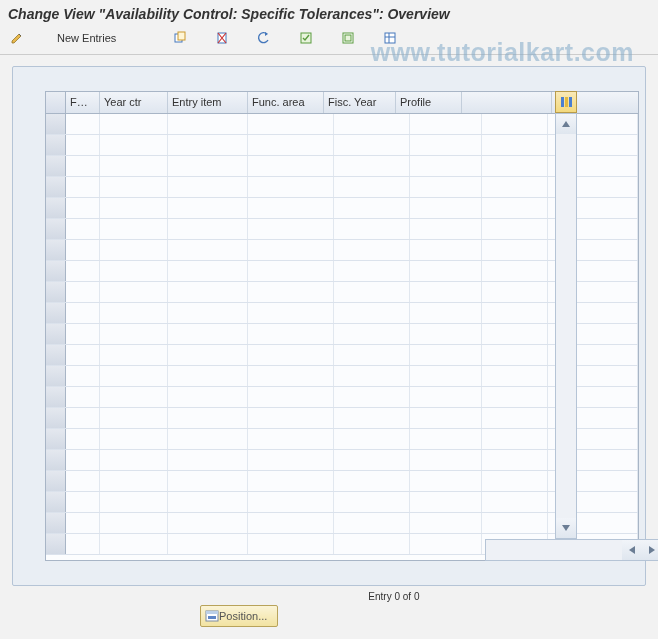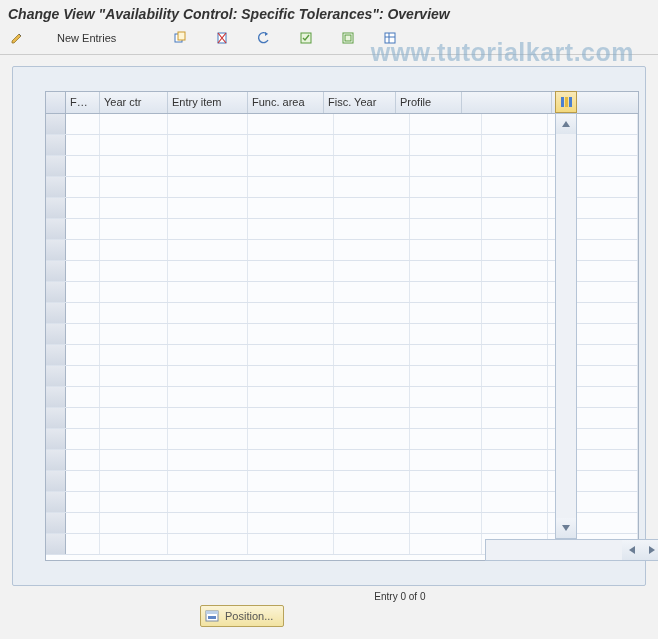--- a/index.html
+++ b/index.html
@@ -185,21 +185,20 @@
     align-items: center;
     justify-content: flex-start;
     gap: 90px;
     padding-left: 200px;
   }
   .position-btn {
     display: inline-flex;
     align-items: center;
     height: 22px;
     padding: 0 10px 0 4px;
-    gap: 6px;
     background: linear-gradient(#fbf4d7,#f2e3a2);
     border: 1px solid #b8a35b;
     border-radius: 2px;
     font-size: 11px;
     color: #555;
     cursor: pointer;
     margin-top: 40px;
   }
   .entry-status {
     font-size: 10px;

